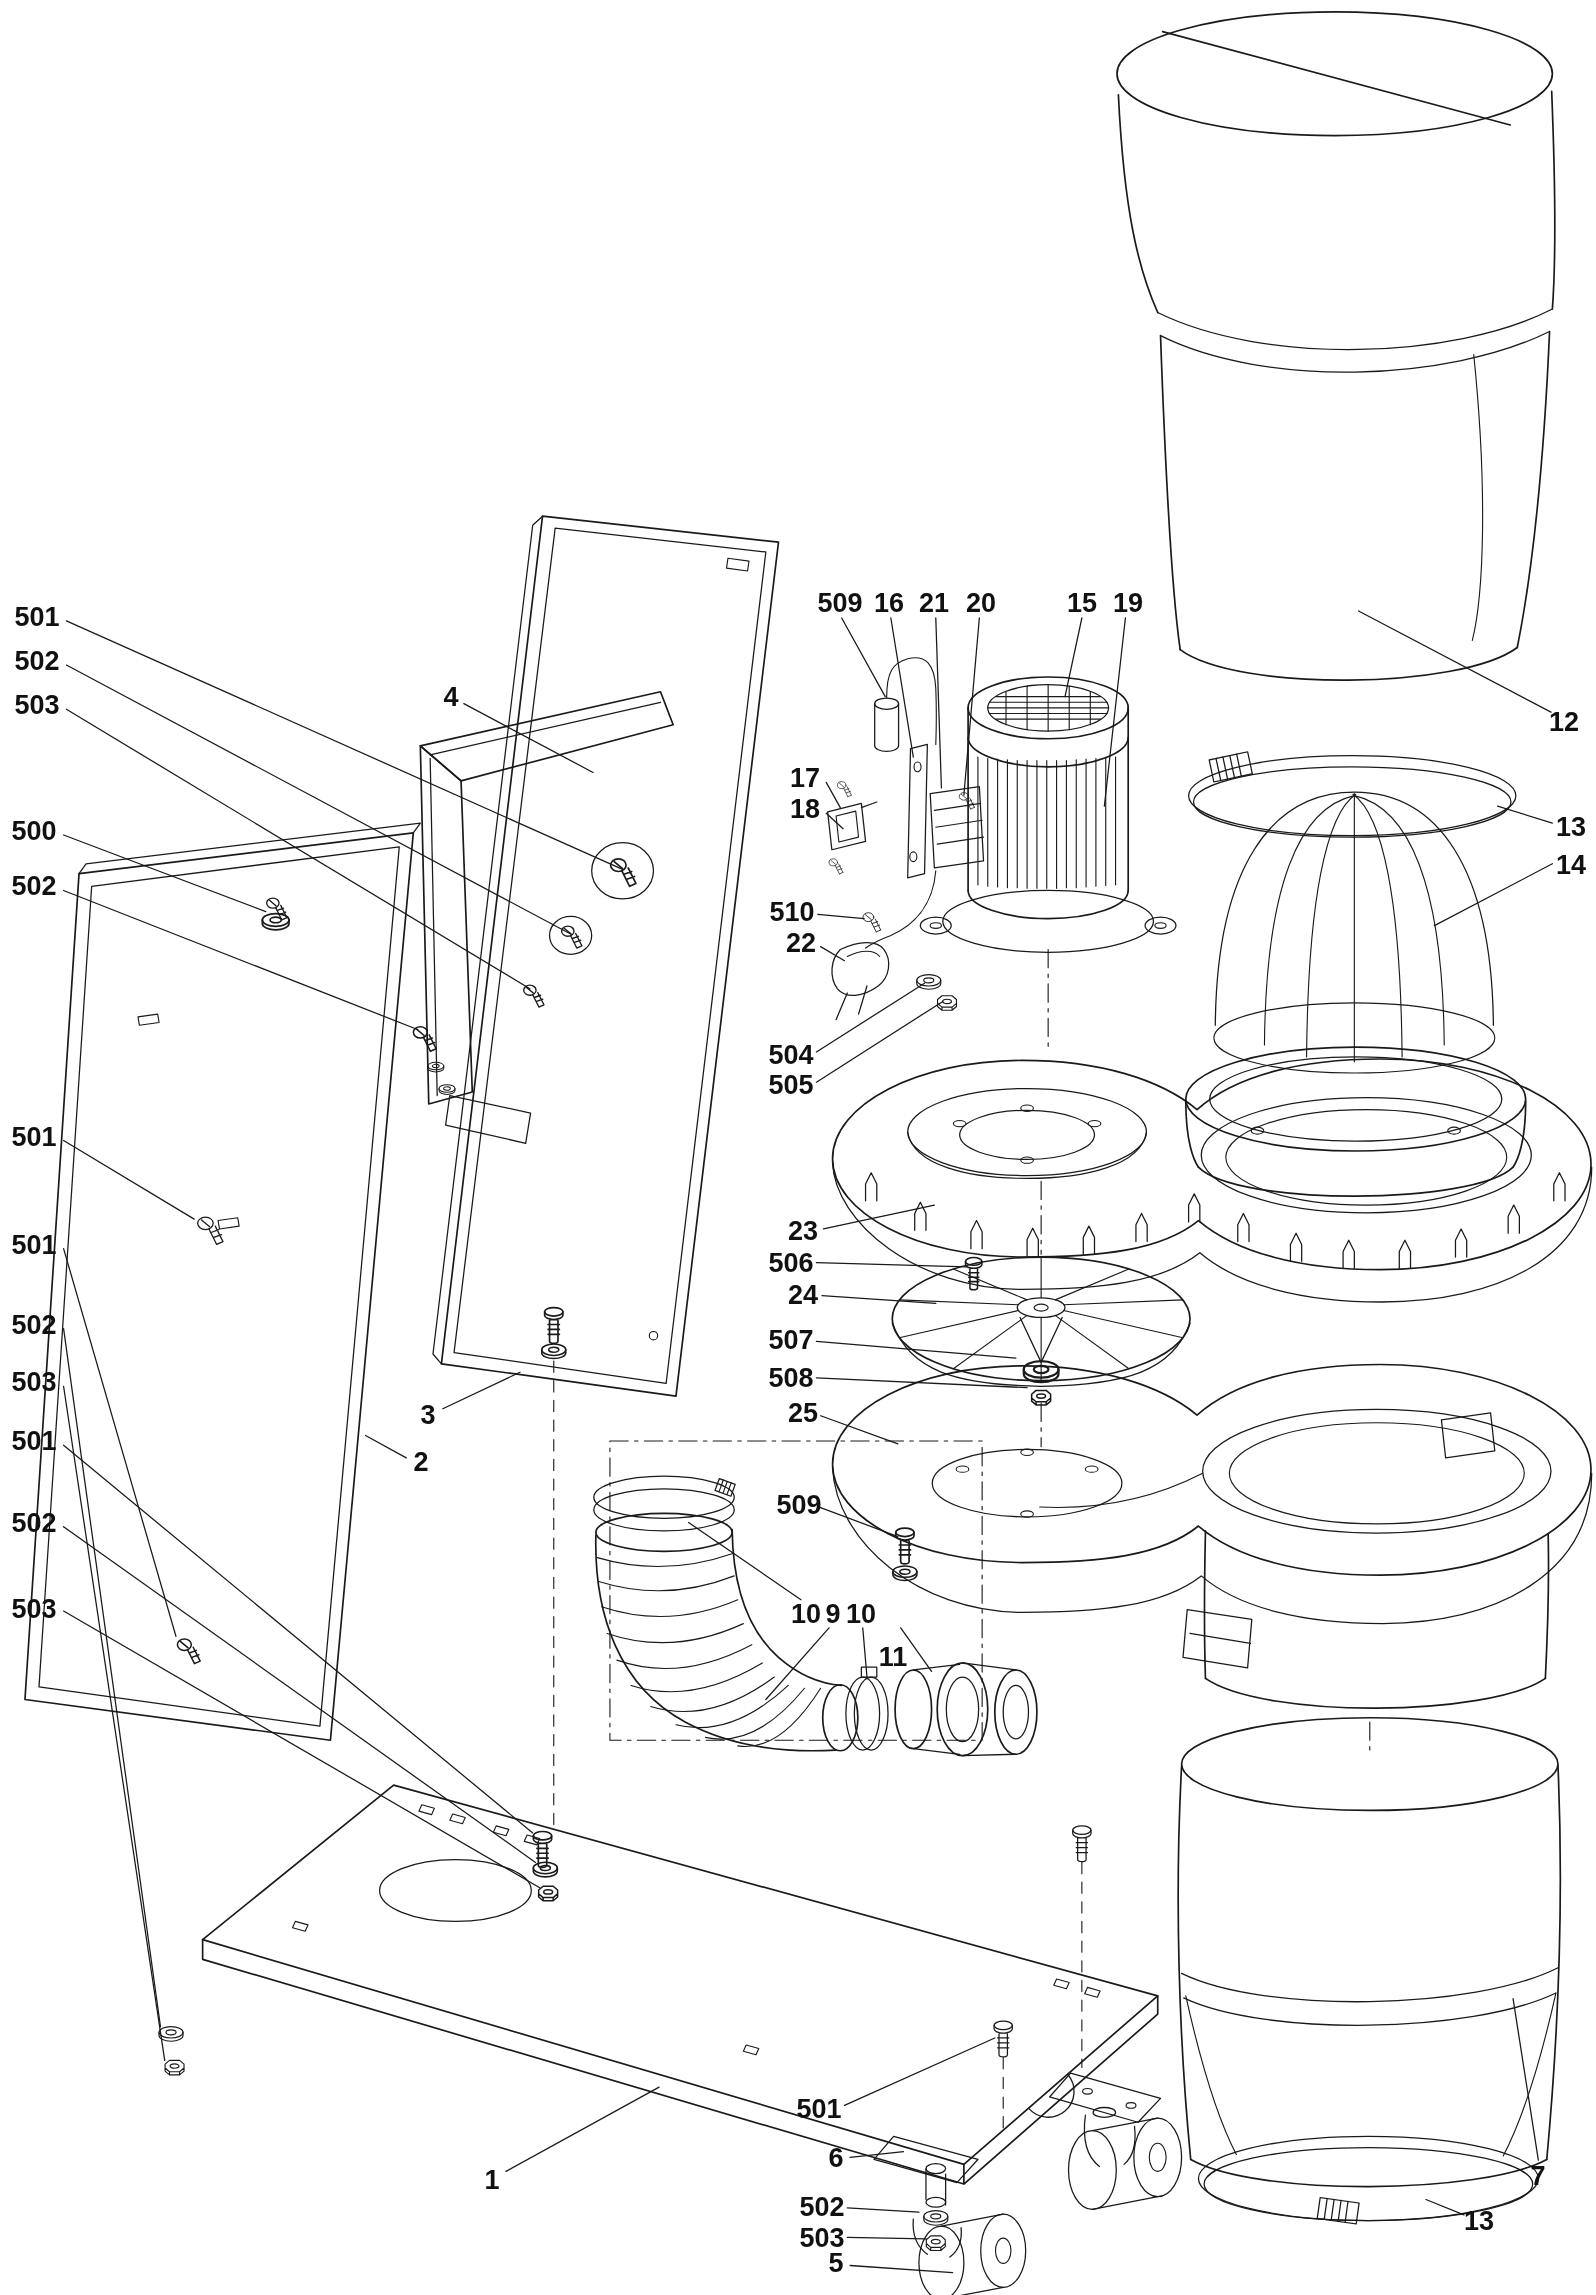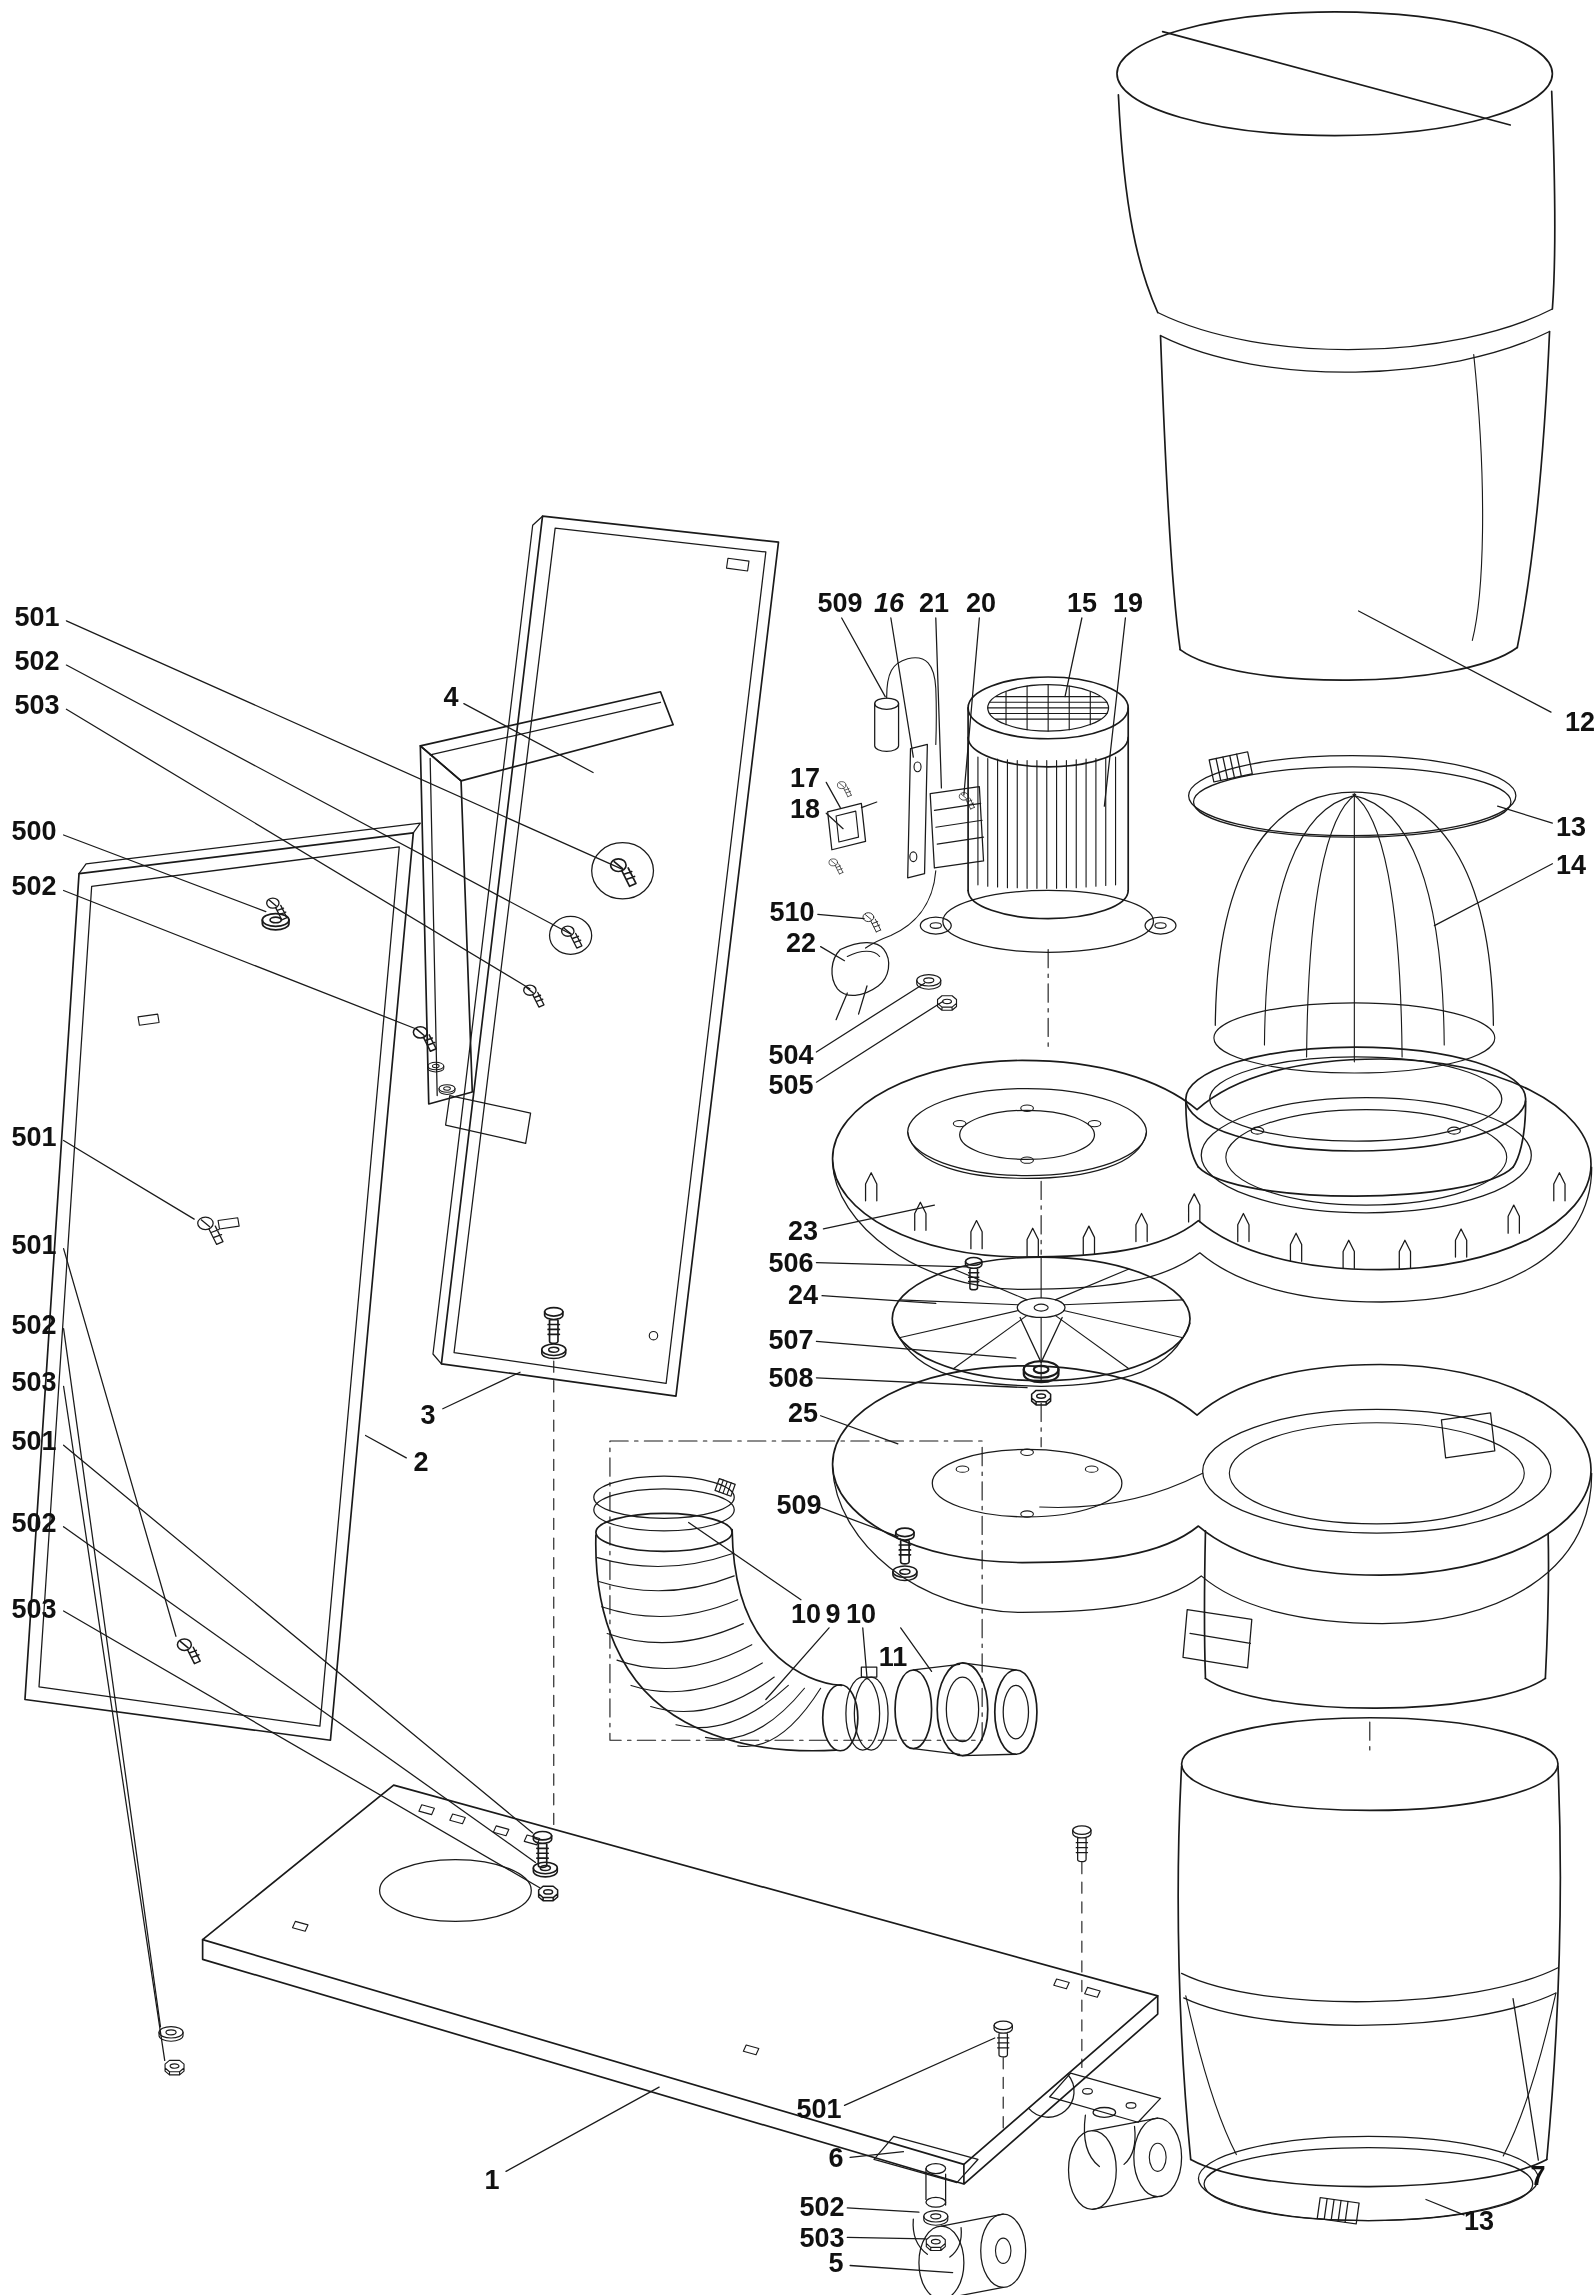--- a/index.html
+++ b/index.html
@@ -379,32 +379,32 @@
       <div class="lbl" style="left: 34px; top: 1325px;">502</div>
       <div class="lbl" style="left: 34px; top: 1382px;">503</div>
       <div class="lbl" style="left: 34px; top: 1441px;">501</div>
       <div class="lbl" style="left: 34px; top: 1523px;">502</div>
       <div class="lbl" style="left: 34px; top: 1609px;">503</div>
       <div class="lbl" style="left: 451px; top: 697px;">4</div>
       <div class="lbl" style="left: 428px; top: 1415px;">3</div>
       <div class="lbl" style="left: 421px; top: 1462px;">2</div>
       <div class="lbl" style="left: 492px; top: 2180px;">1</div>
       <div class="lbl" style="left: 840px; top: 603px;">509</div>
-      <div class="lbl" style="left: 889px; top: 603px; font-style: italic;">16</div>
+      <div class="lbl" style="left: 889px; top: 603px;">16</div>
       <div class="lbl" style="left: 934px; top: 603px;">21</div>
       <div class="lbl" style="left: 981px; top: 603px;">20</div>
       <div class="lbl" style="left: 1082px; top: 603px;">15</div>
       <div class="lbl" style="left: 1128px; top: 603px;">19</div>
       <div class="lbl" style="left: 805px; top: 778px;">17</div>
       <div class="lbl" style="left: 805px; top: 809px;">18</div>
       <div class="lbl" style="left: 792px; top: 912px;">510</div>
       <div class="lbl" style="left: 801px; top: 943px;">22</div>
       <div class="lbl" style="left: 791px; top: 1055px;">504</div>
       <div class="lbl" style="left: 791px; top: 1085px;">505</div>
-      <div class="lbl" style="left: 1564px; top: 722px; margin-left: 16px;">12</div>
+      <div class="lbl" style="left: 1564px; top: 722px;">12</div>
       <div class="lbl" style="left: 1571px; top: 827px;">13</div>
       <div class="lbl" style="left: 1571px; top: 865px;">14</div>
       <div class="lbl" style="left: 803px; top: 1231px;">23</div>
       <div class="lbl" style="left: 791px; top: 1263px;">506</div>
       <div class="lbl" style="left: 803px; top: 1295px;">24</div>
       <div class="lbl" style="left: 791px; top: 1340px;">507</div>
       <div class="lbl" style="left: 791px; top: 1378px;">508</div>
       <div class="lbl" style="left: 803px; top: 1413px; text-align: center;">25</div>
       <div class="lbl" style="left: 799px; top: 1505px;">509</div>
       <div class="lbl" style="left: 806px; top: 1614px;">10</div>

